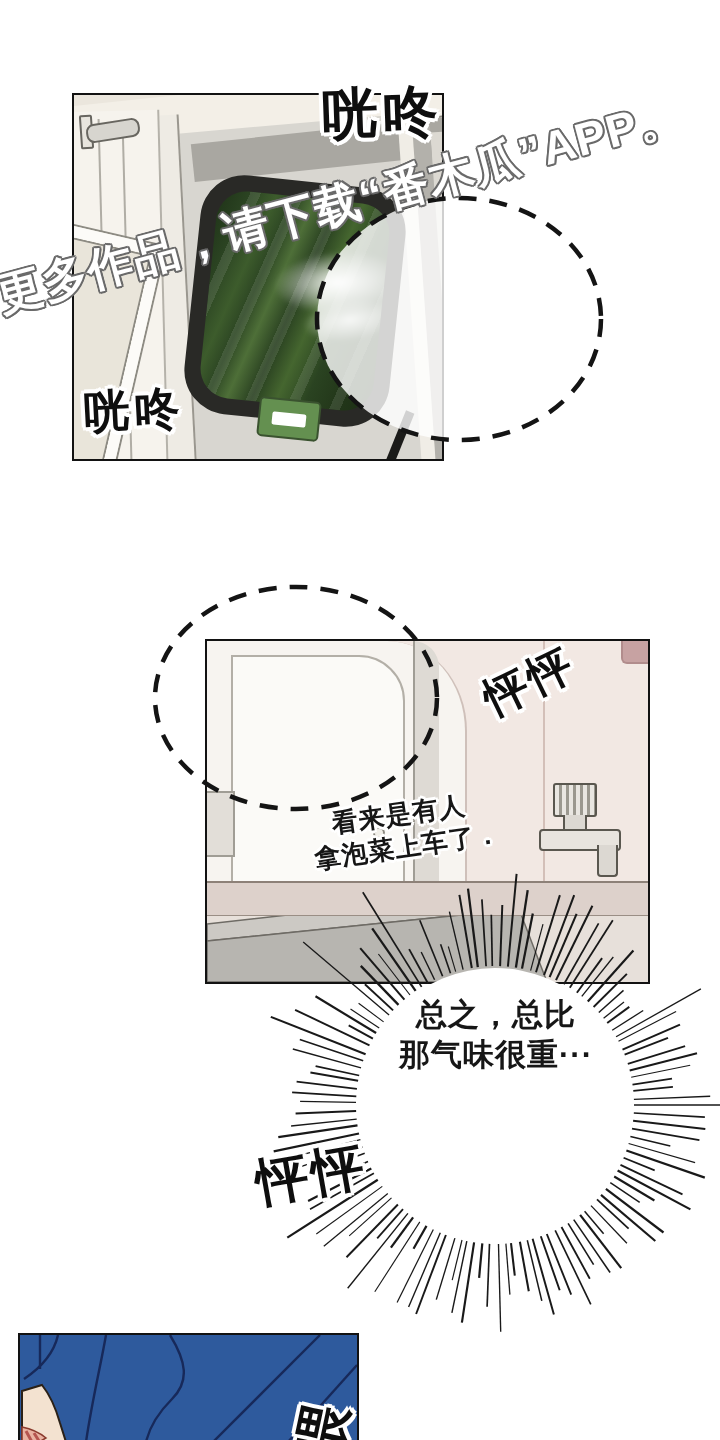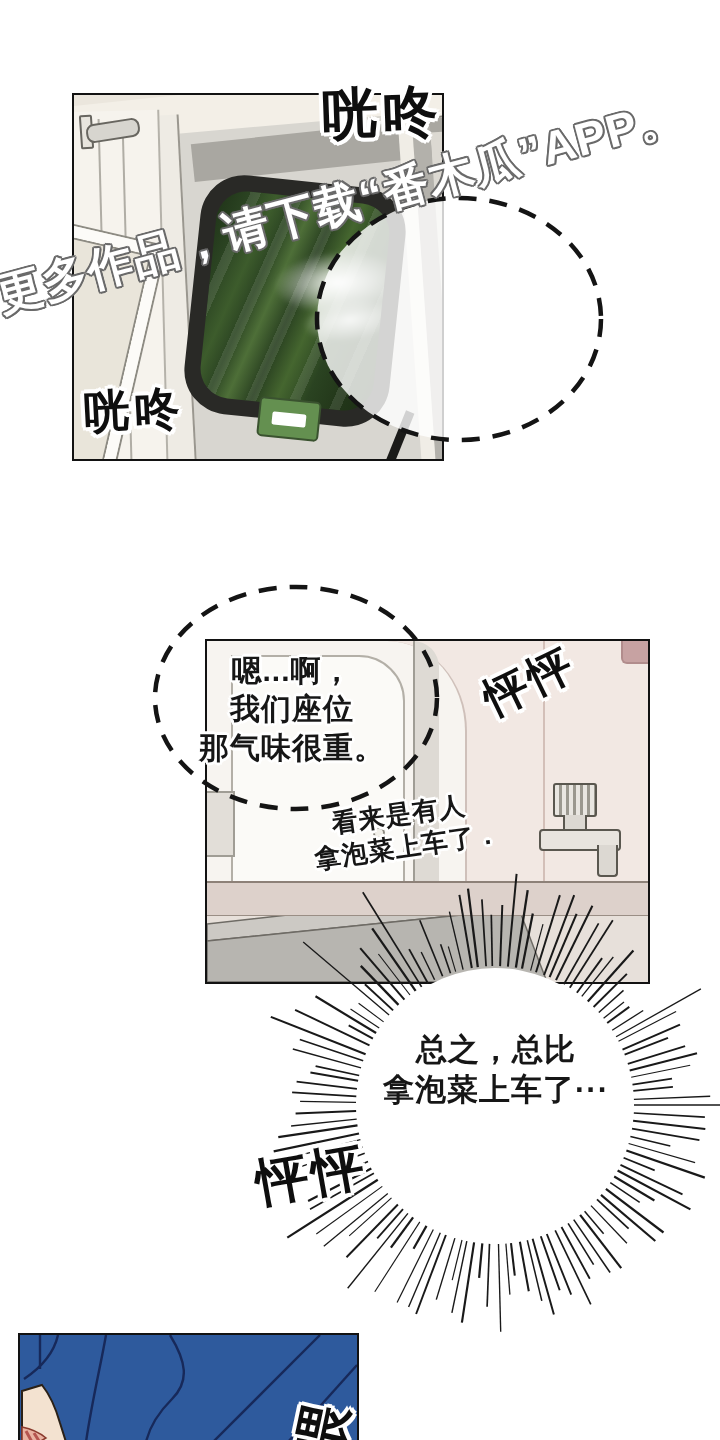--- a/index.html
+++ b/index.html
@@ -95,21 +95,21 @@
   }
 
   .bubble-svg { position: absolute; z-index: 5; }
   .bubble1-svg { left: 310px; top: 192px; width: 298px; height: 254px; }
   .bubble2-svg { left: 148px; top: 582px; width: 296px; height: 234px; }
   .burst-svg { left: 245px; top: 855px; width: 510px; height: 510px; z-index: 4; }
 
   .dlg-toilet { left: 328px; top: 282px; width: 264px; font-size: 30px; }
   .dlg-seat { left: 166px; top: 652px; width: 252px; font-size: 30px; }
   .dlg-narration { left: 298px; top: 798px; width: 206px; font-size: 26px; transform: rotate(-8deg); }
-  .dlg-burst { left: 372px; top: 1030px; width: 248px; font-size: 31px; }
+  .dlg-burst { left: 372px; top: 995px; width: 248px; font-size: 31px; }
 </style>
 </head>
 <body>
 
 <div class="page">
 
   <section class="panel panel1">
     <div class="p1 p1-beam"></div>
     <div class="p1 p1-doorface"></div>
     <div class="p1 p1-recess"></div>
@@ -165,25 +165,20 @@
       <div class="p2 p2-knob"></div>
       <div class="p2 p2-neck"></div>
       <div class="p2 p2-spout"></div>
       <div class="p2 p2-pipe"></div>
     </div>
   </section>
 
   <svg class="bubble-svg bubble2-svg" viewBox="0 0 296 234">
     <ellipse cx="148" cy="116" rx="141" ry="111" fill="none" stroke="#141414" stroke-width="4.5" stroke-dasharray="18 13"></ellipse>
   </svg>
-  <div class="dlg dlg-seat">
-    <span>嗯...啊，</span><br>
-    <span>我们座位</span><br>
-    <span>那气味很重。</span>
-  </div>
 
   <div class="sfx sfx-heartbeat-mid">怦怦</div>
 
   <div class="dlg dlg-narration">
     <span>看来是有人</span><br>
     <span>拿泡菜上车了 .</span>
   </div>
 
   <svg class="bubble-svg burst-svg" viewBox="0 0 510 510">
     <circle cx="250" cy="250" r="137" fill="#ffffff"></circle>
@@ -303,21 +298,21 @@
         <line x1="382.8" y1="208.9" x2="440.1" y2="191.1" stroke="#191919" stroke-width="1.81"></line>
         <line x1="384.7" y1="215.5" x2="452.0" y2="198.3" stroke="#191919" stroke-width="1.98"></line>
         <line x1="386.2" y1="222.2" x2="445.2" y2="210.2" stroke="#191919" stroke-width="1.15"></line>
         <line x1="387.5" y1="229.6" x2="427.0" y2="223.7" stroke="#191919" stroke-width="1.80"></line>
         <line x1="388.3" y1="235.9" x2="427.9" y2="231.9" stroke="#191919" stroke-width="1.84"></line>
         <line x1="388.9" y1="244.4" x2="465.2" y2="241.2" stroke="#191919" stroke-width="1.39"></line>
       </g>
   </svg>
   <div class="dlg dlg-burst">
     <span>总之，总比</span><br>
-    <span>拿泡菜上车了···</span>
+    <span>那气味很重···</span>
   </div>
 
   <div class="sfx sfx-heartbeat-bottom">怦怦</div>
 
   <section class="panel panel3">
     <svg width="337" height="107" viewBox="0 0 337 107">
       <rect x="0" y="0" width="337" height="107" fill="#2e5a9d"></rect>
       <g fill="none" stroke="#17295a" stroke-width="2.4">
         <path d="M38,0 C34,18 22,32 4,44"></path>
         <path d="M20,0 L20,34"></path>

